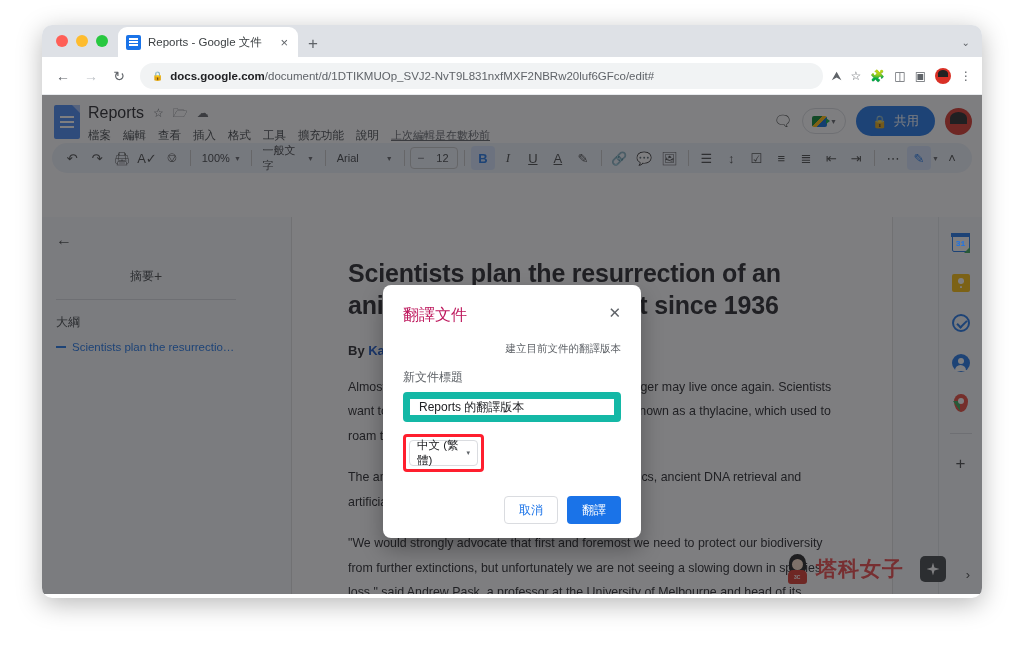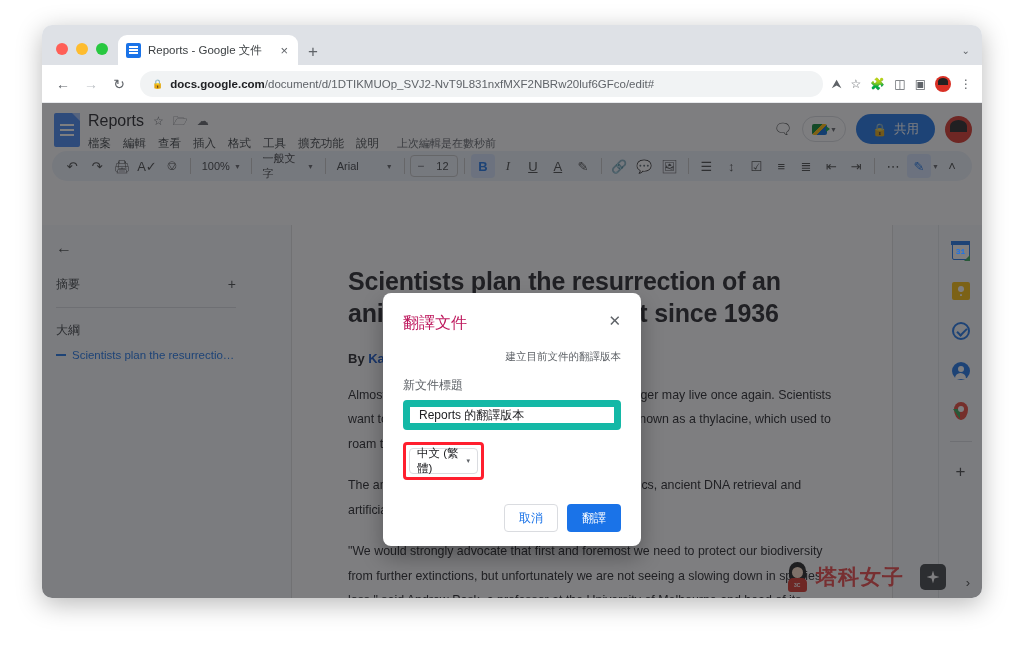--- a/index.html
+++ b/index.html
@@ -17,21 +17,21 @@
     width: 940px; height: 573px;
     background: #ffffff;
     border-radius: 10px;
     overflow: hidden;
     box-shadow: 0 6px 26px rgba(0,0,0,.28);
   }
 
   
   .tabstrip {
     position: relative;
-    height: 40px; background: #dee1e6;
+    height: 32px; background: #dee1e6;
     display: flex; align-items: flex-end;
   }
   .traffic { display: flex; gap: 8px; align-items: center; padding: 0 10px 10px 14px; }
   .dot { width: 12px; height: 12px; border-radius: 50%; }
   .dot.red { background: #ff5f57; }
   .dot.yellow { background: #febc2e; }
   .dot.green { background: #28c840; }
 
   .tab {
     height: 30px; width: 180px;
@@ -115,21 +115,21 @@
     content: ""; position: absolute; right: 0; top: 0;
     border-width: 0 8px 8px 0; border-style: solid;
     border-color: transparent #a1c2fa transparent transparent;
   }
   .docs-titleblock { flex: 1; }
   .title-row { display: flex; align-items: center; gap: 9px; height: 22px; }
   .doc-title { font-size: 16px; color: #202124; }
   .title-ic { font-size: 12px; color: #5f6368; line-height: 1; }
   .menu-row { display: flex; align-items: center; gap: 12px; height: 20px; margin-top: 1px; }
   .menu-item { font-size: 11.5px; color: #3c4043; }
-  .lastedit { font-size: 11px; color: #5f6368; margin-left: 6px; }
+  .lastedit { font-size: 11px; color: #5f6368; text-decoration: underline; margin-left: 0; }
 
   .docs-header-right { display: flex; align-items: center; gap: 10px; padding-top: 4px; }
   .cmt-ic { font-size: 15px; color: #444746; }
   .meet-pill {
     width: 44px; height: 26px; border: 1px solid #dadce0;
     border-radius: 14px; display: flex; align-items: center;
     justify-content: center; gap: 3px;
   }
   .meet-glyph {
     width: 15px; height: 11px; border-radius: 2px;
@@ -186,21 +186,21 @@
 
   
   .docs-body {
     position: absolute; left: 0; right: 0; top: 122px; bottom: 0;
     background: #f8fafd; display: flex;
   }
   .outline-pane {
     width: 208px; padding: 14px 14px 0 14px; flex: none;
   }
   .back-arrow { font-size: 16px; color: #444746; margin-bottom: 16px; }
-  .pane-row { display: flex; align-items: center; justify-content: space-between; height: 22px; }
+  .pane-row { display: flex; align-items: center; justify-content: center; height: 22px; }
   .pane-label { font-size: 12px; color: #3c4043; }
   .plus-ic { font-size: 14px; color: #444746; }
   .pane-divider { height: 1px; background: #dadce0; margin: 12px 0 14px 0; }
   .outline-entry { display: flex; align-items: center; gap: 6px; margin-top: 10px; }
   .dash { width: 10px; height: 2px; background: #1a73e8; flex: none; }
   .outline-text { font-size: 11.5px; color: #1a73e8; white-space: nowrap; overflow: hidden; text-overflow: ellipsis; }
 
   .canvas-wrap { flex: 1; position: relative; overflow: hidden; }
   .page {
     position: absolute; left: 42px; top: 0; width: 600px; min-height: 500px;

